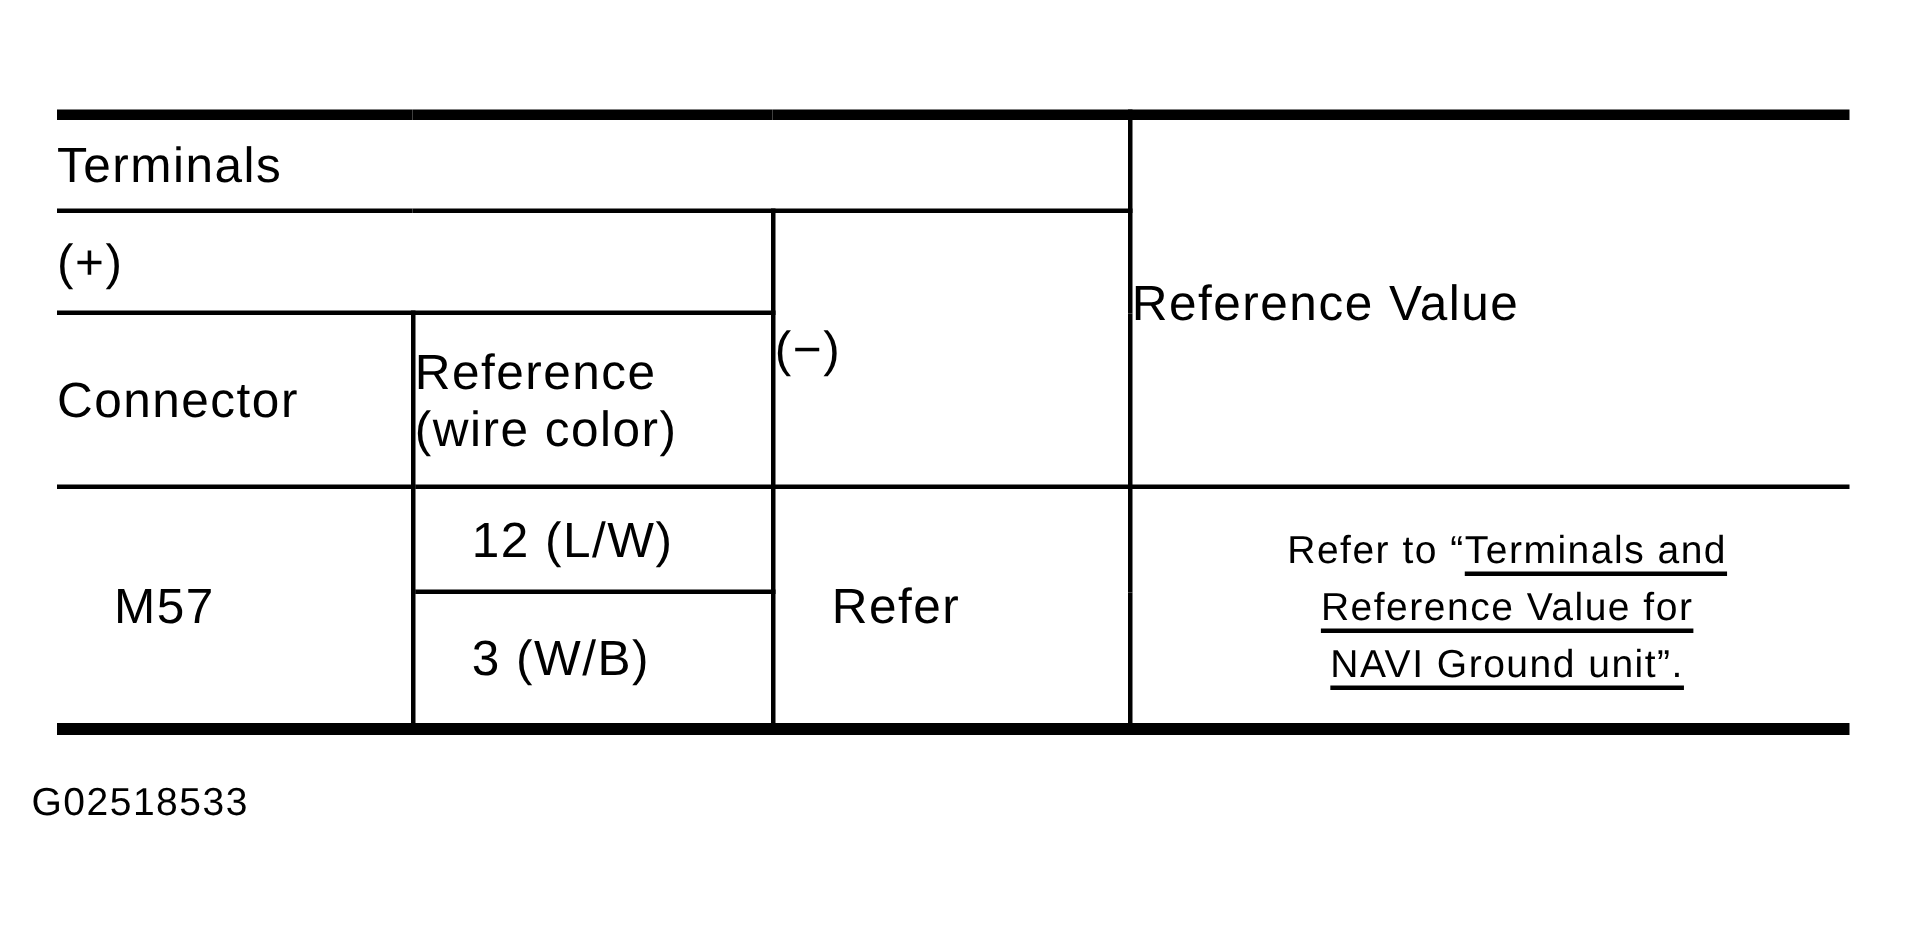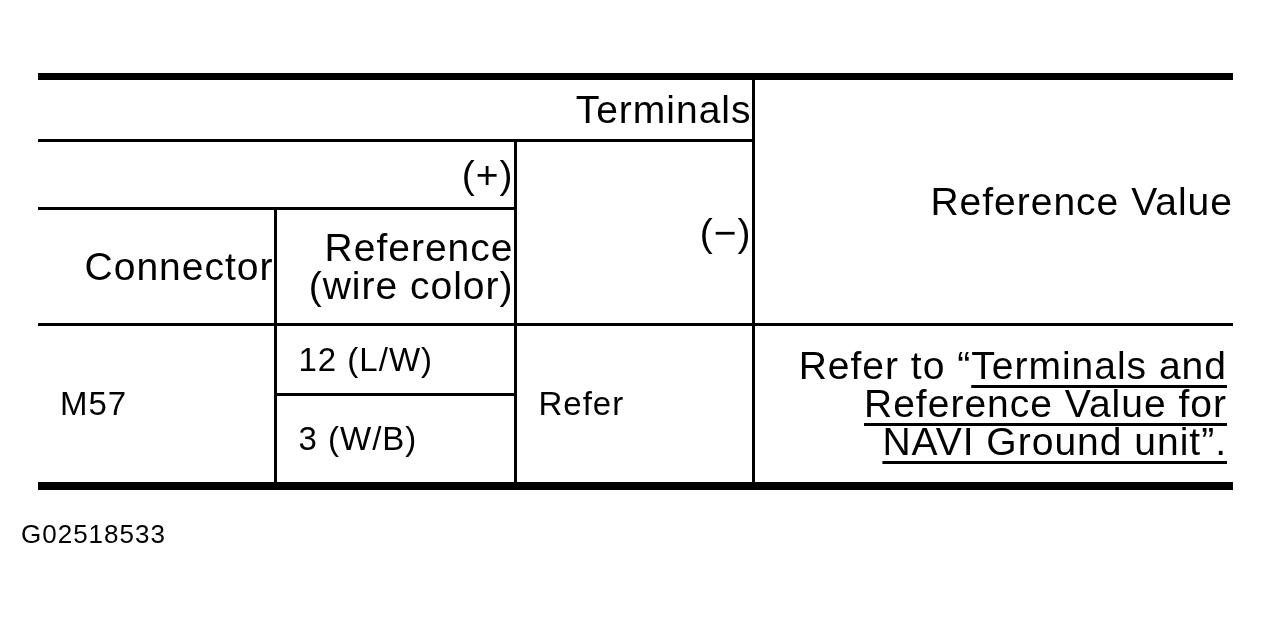--- a/index.html
+++ b/index.html
@@ -32,36 +32,36 @@
 
   tr.r1 { height: 64px; }
   tr.r2 { height: 68px; }
   tr.r3 { height: 116px; }
   tr.r4 { height: 70px; }
   tr.r5 { height: 91px; }
 
   td, .caption { letter-spacing: 1px; }
 
   td.hdr {
-    text-align: right;
+    text-align: left;
     vertical-align: middle;
-    font-size: 39px;
+    font-size: 33px;
     line-height: 38px;
   }
   td.data {
     text-align: left;
     vertical-align: middle;
     font-size: 33px;
     line-height: 38px;
-    padding-left: 22px;
+    padding-left: 38px;
   }
   td.ref-cell {
-    text-align: right;
+    text-align: center;
     vertical-align: middle;
-    font-size: 39px;
+    font-size: 26px;
     line-height: 38px;
     padding-left: 28px;
     padding-right: 6px;
   }
   .stack-line { display: block; }
   .ref-link-line {
     text-decoration: underline;
     text-decoration-thickness: 2.5px;
     text-underline-offset: 6px;
   }

